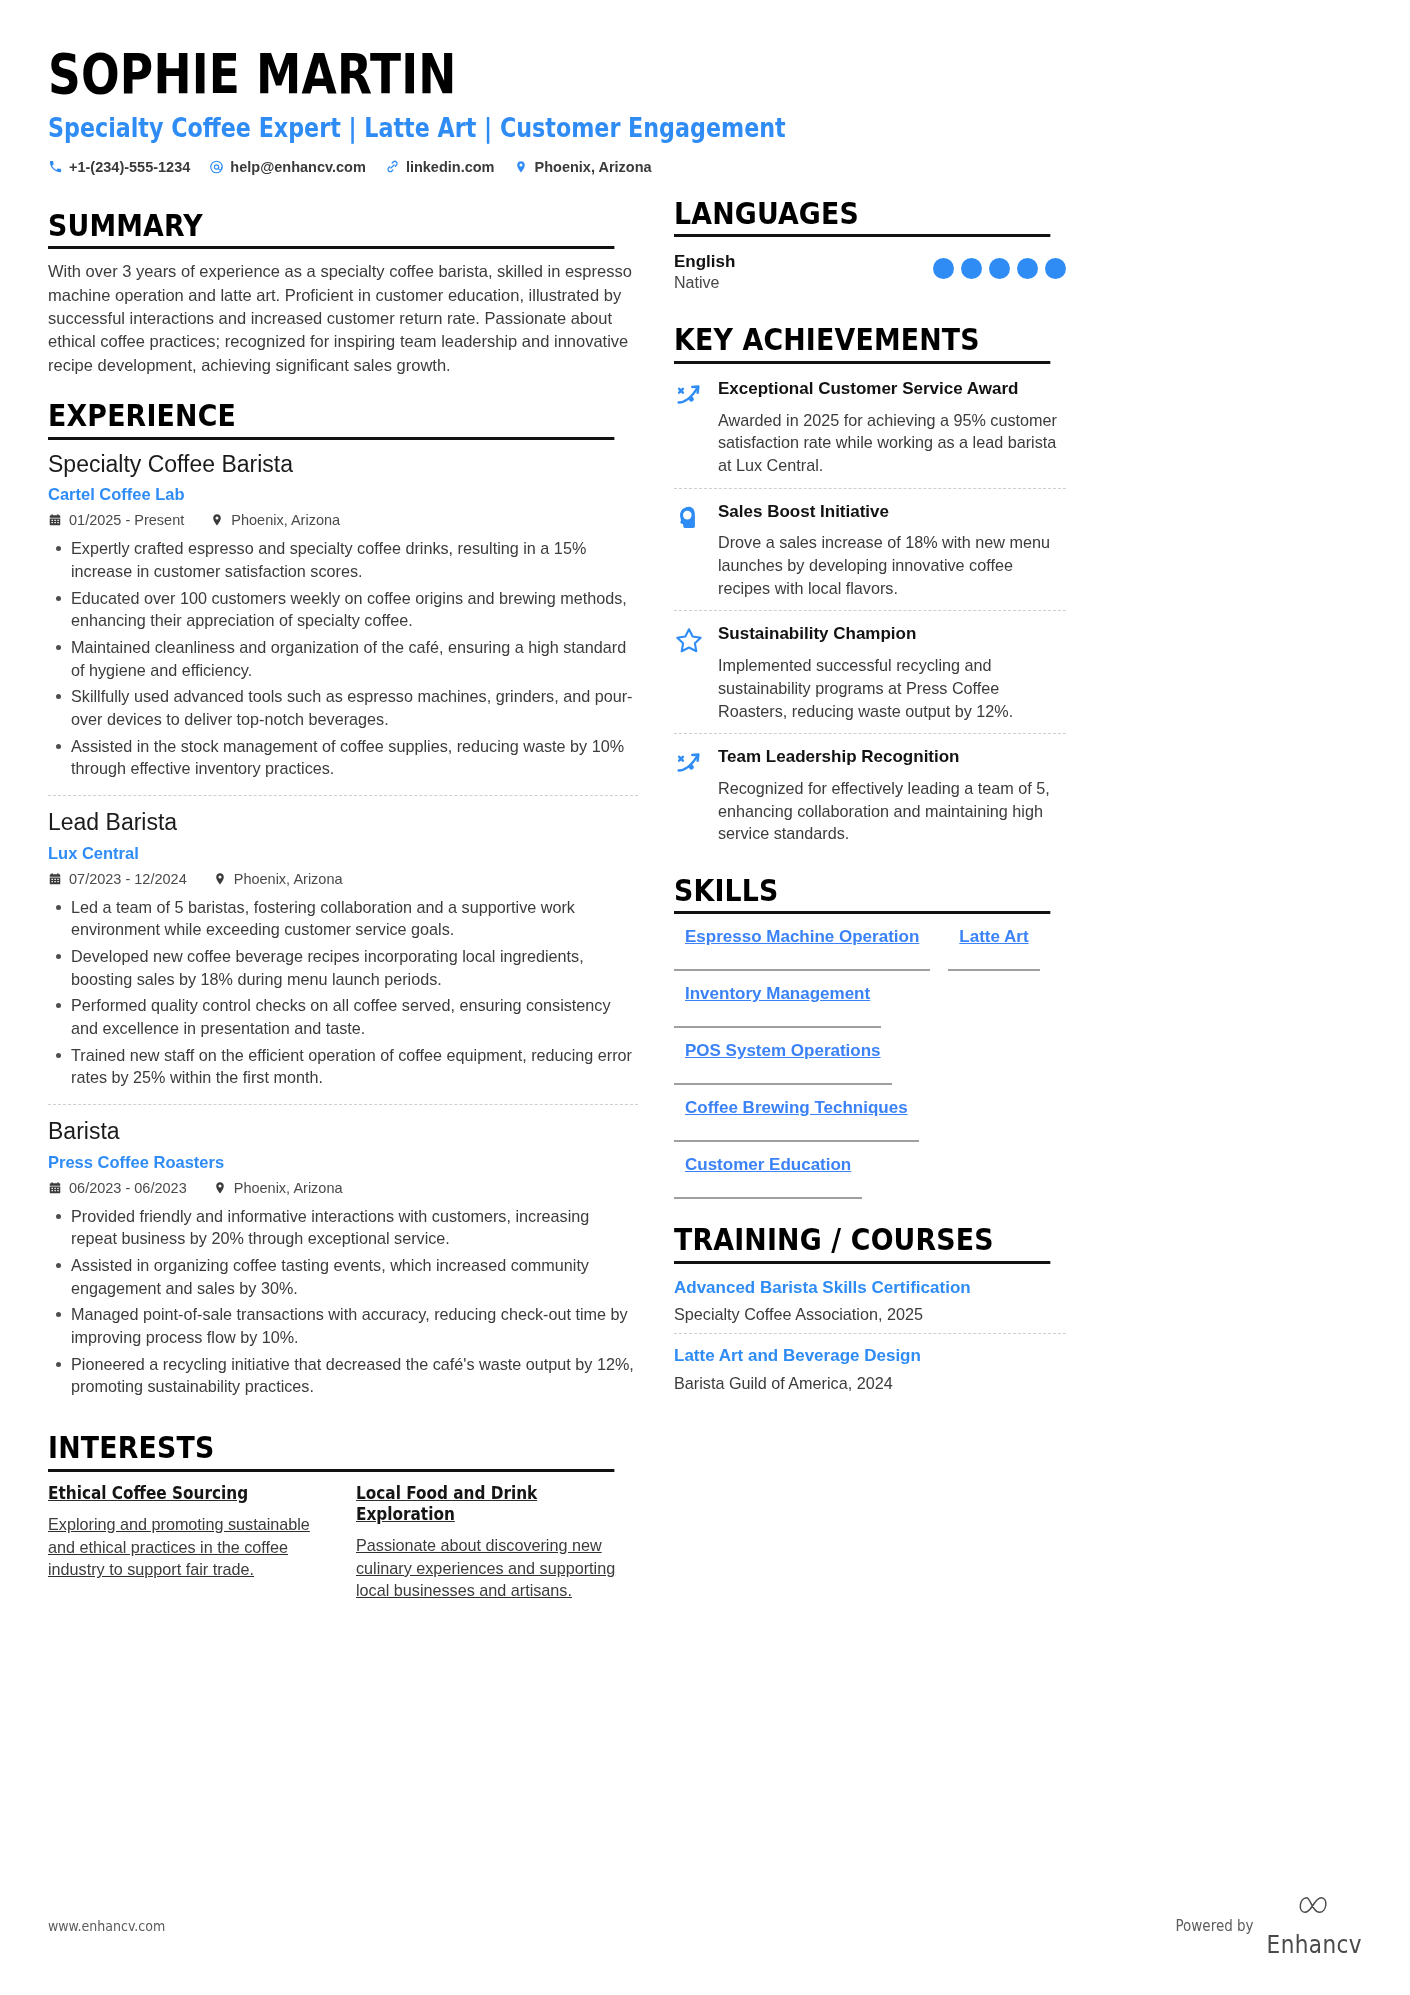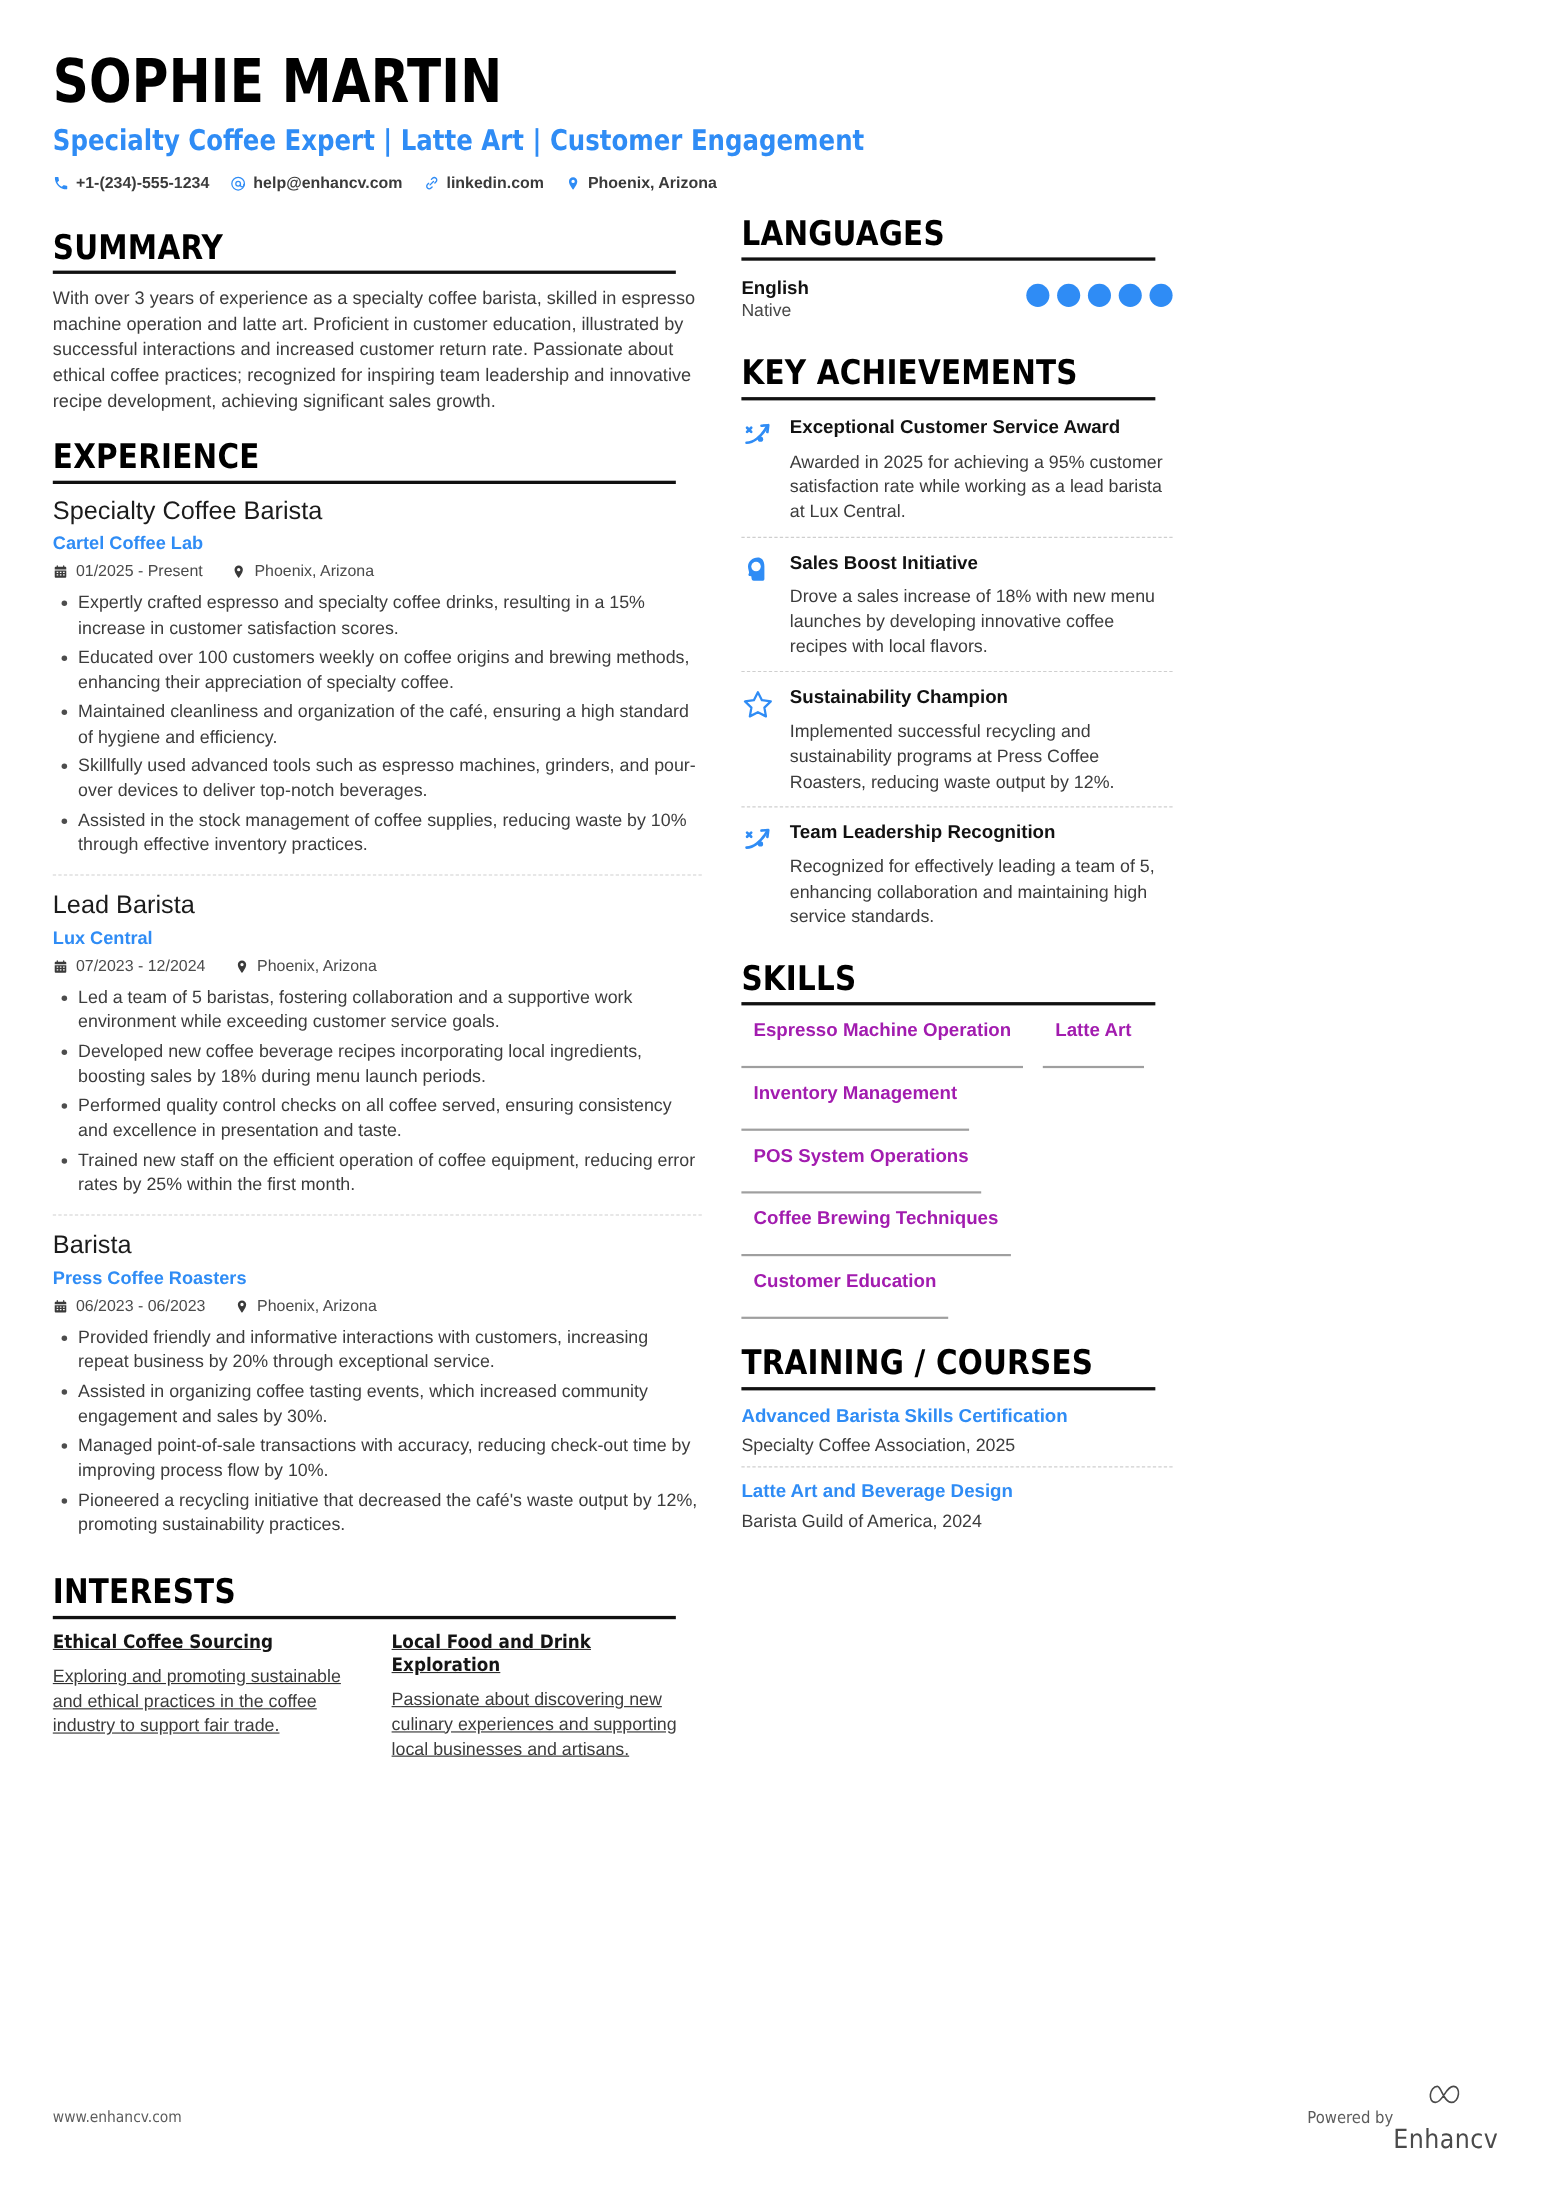--- a/index.html
+++ b/index.html
@@ -248,24 +248,25 @@
 
   
   .skills-wrap {
     display: flex;
     flex-wrap: wrap;
     gap: 11px 18px;
   }
   .skill {
     font-size: 17px;
     font-weight: 700;
-    color: #a21caf;
+    color: #3b82f6;
     padding: 2px 11px 22px 11px;
     border-bottom: 2px solid #9f9f9f;
     white-space: nowrap;
+    text-decoration: underline;
   }
 
   
   .train {
     padding: 2px 0 9px 0;
   }
   .train + .train {
     border-top: 1px dashed #cfcfcf;
     padding-top: 11px;
   }
@@ -293,20 +294,21 @@
     margin-top: 36px;
   }
   .footer-url {
     font-family: "DejaVu Sans Condensed", "Liberation Sans Narrow", "Liberation Sans", sans-serif;
     font-size: 14px;
     color: #5c5c5c;
   }
   .footer-right {
     display: flex;
     align-items: center;
+    gap: 13px;
     text-align: center;
   }
   .powered {
     font-family: "DejaVu Sans Condensed", "Liberation Sans Narrow", "Liberation Sans", sans-serif;
     font-size: 15px;
     color: #5c5c5c;
   }
   .brand {
     display: flex;
     align-items: center;

